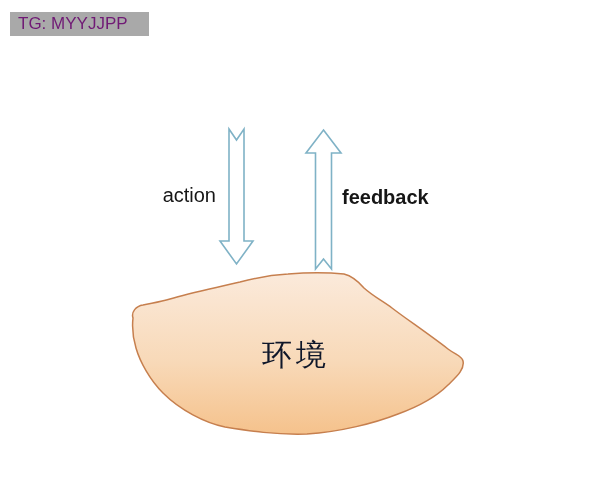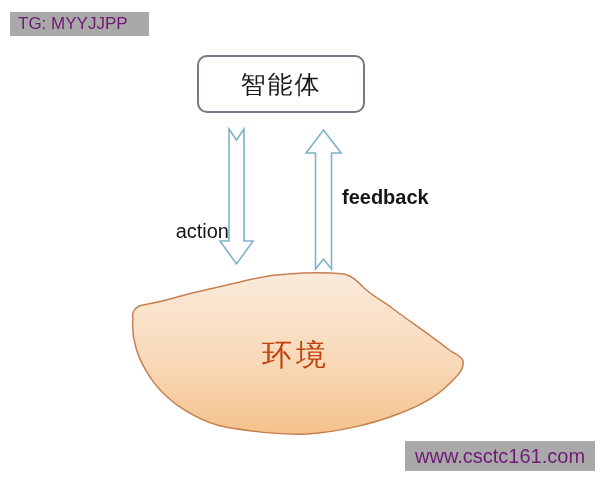--- a/index.html
+++ b/index.html
@@ -67,40 +67,39 @@
     width: 600px;
     height: 480px;
   }
   .flow-label {
     position: absolute;
     color: #161616;
     font-size: 20px;
     line-height: 22px;
   }
   .flow-label.action {
-    left: 129px;
+    left: 116px;
     top: 184px;
     width: 100px;
     text-align: right;
-    margin-top: 36px;
   }
   .flow-label.feedback {
     left: 342px;
     top: 186px;
     font-weight: bold;
   }
   .env-label {
     position: absolute;
     left: 206px;
     top: 335px;
     width: 180px;
     text-align: center;
     font-size: 30px;
     letter-spacing: 4px;
-    color: #c2410c;
+    color: #0f172a;
   }
 </style>
 </head>
 <body>
 
 <div class="canvas">
 
   <div class="badge tg">TG: MYYJJPP</div>
 
   <svg class="diagram-svg" viewBox="0 0 600 480">
@@ -128,25 +127,21 @@
              C 275 435, 250 431, 225 427
              C 205 423, 180 410, 163 393
              C 150 380, 140 362, 136 348
              C 133 338, 132 327, 133 318 Z" fill="url(#envGrad)" stroke="#c67f4e" stroke-width="1.5"></path>
 
     <polygon points="229,129 236.5,140 244,129 244,241 253,241 236.5,264 220,241 229,241" fill="#ffffff" stroke="#7fb2c6" stroke-width="1.6" stroke-linejoin="miter"></polygon>
 
     <polygon points="323.5,130 341,153 331.5,153 331.5,269 323.5,259 315.5,269 315.5,153 306,153" fill="#ffffff" stroke="#7fb2c6" stroke-width="1.6" stroke-linejoin="miter"></polygon>
   </svg>
 
-  <div class="agent-box">
-    <span class="agent-label">智能体</span>
-  </div>
 
   <div class="flow-label action">action</div>
 
   <div class="flow-label feedback">feedback</div>
 
   <div class="env-label">环境</div>
 
-  <div class="badge site">www.csctc161.com</div>
 
 </div>
 
 </body></html>

